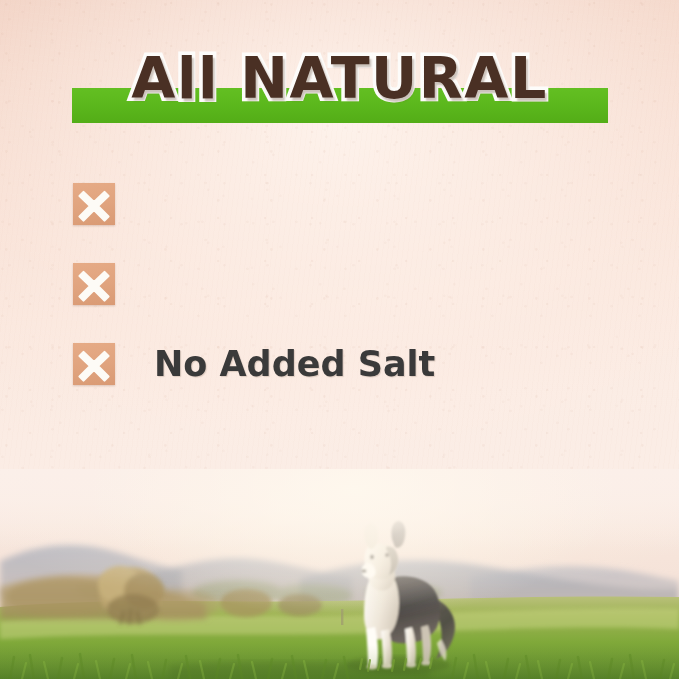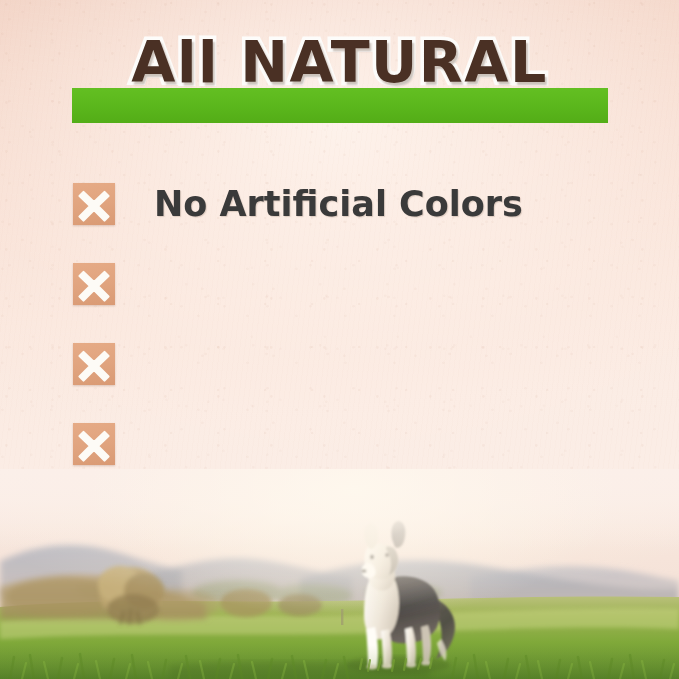--- a/index.html
+++ b/index.html
@@ -49,21 +49,21 @@
   
   #banner {
     position:absolute;
     left:72px; top:88px;
     width:536px; height:35px;
     background:linear-gradient(180deg,#63bf22 0%,#5cb81d 45%,#53ad17 100%);
   }
 
   #headline {
     position:absolute;
-    left:0; right:0; top:32px;
+    left:0; right:0; top:48px;
     text-align:center;
     font-family:"DejaVu Sans", sans-serif;
     font-weight:bold;
     font-size:57px;
     line-height:60px;
     letter-spacing:1.5px;
     color:#4a3024;
     -webkit-text-stroke:7px #fdfcfa;
     paint-order:stroke fill;
     text-shadow:2px 3px 2px rgba(90,60,40,0.30);
@@ -129,28 +129,20 @@
 <div id="poster">
 
   <div class="grain"></div>
   <div class="grain2"></div>
 
   <div id="banner"></div>
   <div id="headline">All NATURAL</div>
 
   <div id="features">
 
-    <div class="feature">
-      <span class="xbox">
-        <svg viewBox="0 0 42 42" xmlns="http://www.w3.org/2000/svg">
-          <path d="M10.5 9 L21 19 L31.5 9 L35.5 13 L25 23 L35.5 33.5 L31.5 37.5 L21 27 L10.5 37.5 L6.5 33.5 L17 23 L6.5 13 Z" fill="#fdfbf6" stroke="#fdfbf6" stroke-width="2.2" stroke-linejoin="round"></path>
-        </svg>
-      </span>
-      <span class="flabel">No Artificial Colors</span>
-    </div>
 
     <div class="feature">
       <span class="xbox">
         <svg viewBox="0 0 42 42" xmlns="http://www.w3.org/2000/svg">
           <path d="M10.5 9 L21 19 L31.5 9 L35.5 13 L25 23 L35.5 33.5 L31.5 37.5 L21 27 L10.5 37.5 L6.5 33.5 L17 23 L6.5 13 Z" fill="#fdfbf6" stroke="#fdfbf6" stroke-width="2.2" stroke-linejoin="round"></path>
         </svg>
       </span>
     </div>
 
     <div class="feature">
@@ -160,20 +152,21 @@
         </svg>
       </span>
     </div>
 
     <div class="feature">
       <span class="xbox">
         <svg viewBox="0 0 42 42" xmlns="http://www.w3.org/2000/svg">
           <path d="M10.5 9 L21 19 L31.5 9 L35.5 13 L25 23 L35.5 33.5 L31.5 37.5 L21 27 L10.5 37.5 L6.5 33.5 L17 23 L6.5 13 Z" fill="#fdfbf6" stroke="#fdfbf6" stroke-width="2.2" stroke-linejoin="round"></path>
         </svg>
       </span>
+      <span class="flabel">No Added Salt</span>
     </div>
 
   </div>
 
   <div id="photo">
     <svg viewBox="0 0 679 210" xmlns="http://www.w3.org/2000/svg" preserveAspectRatio="none">
       <defs>
         <linearGradient id="skyG" x1="0" y1="0" x2="0" y2="1">
           <stop offset="0%" stop-color="#fbefe9"></stop>
           <stop offset="42%" stop-color="#f6e4da"></stop>

